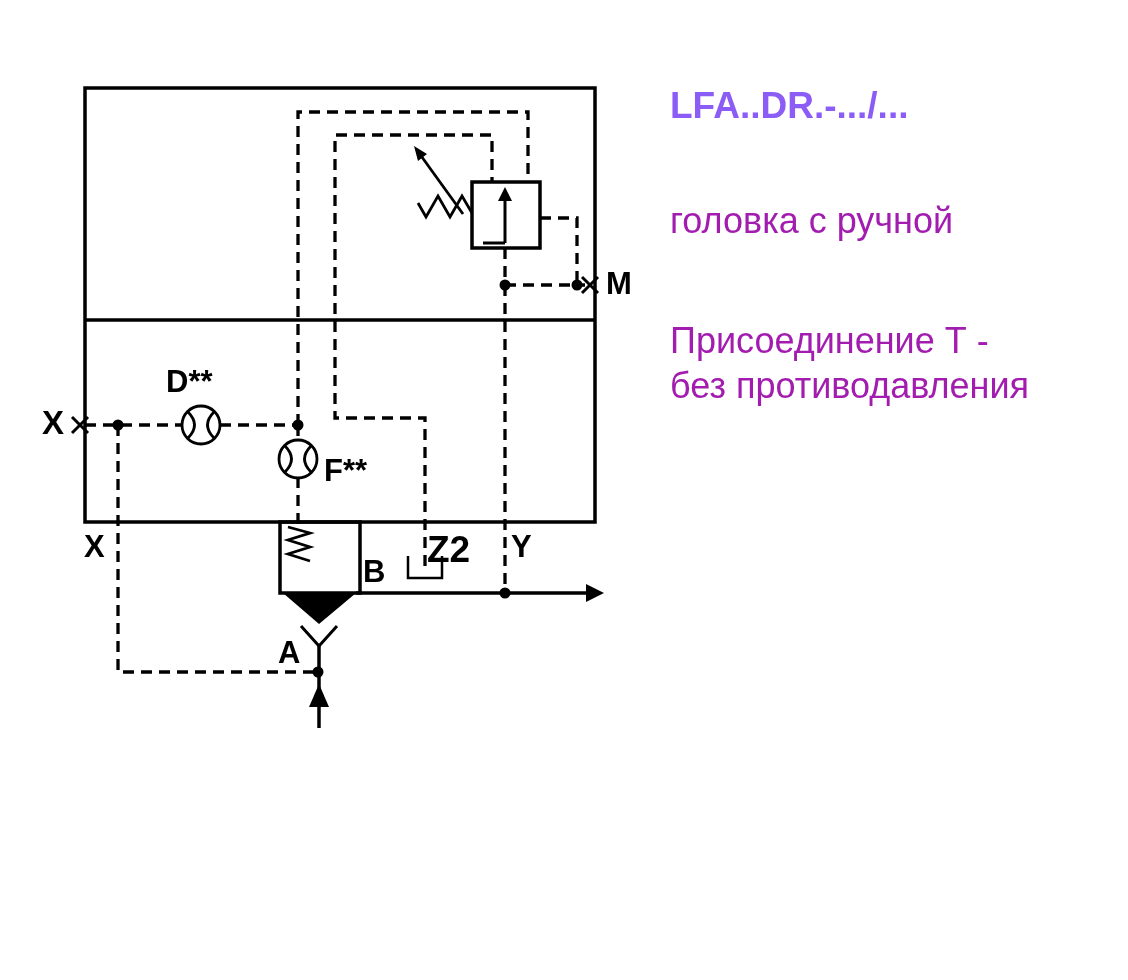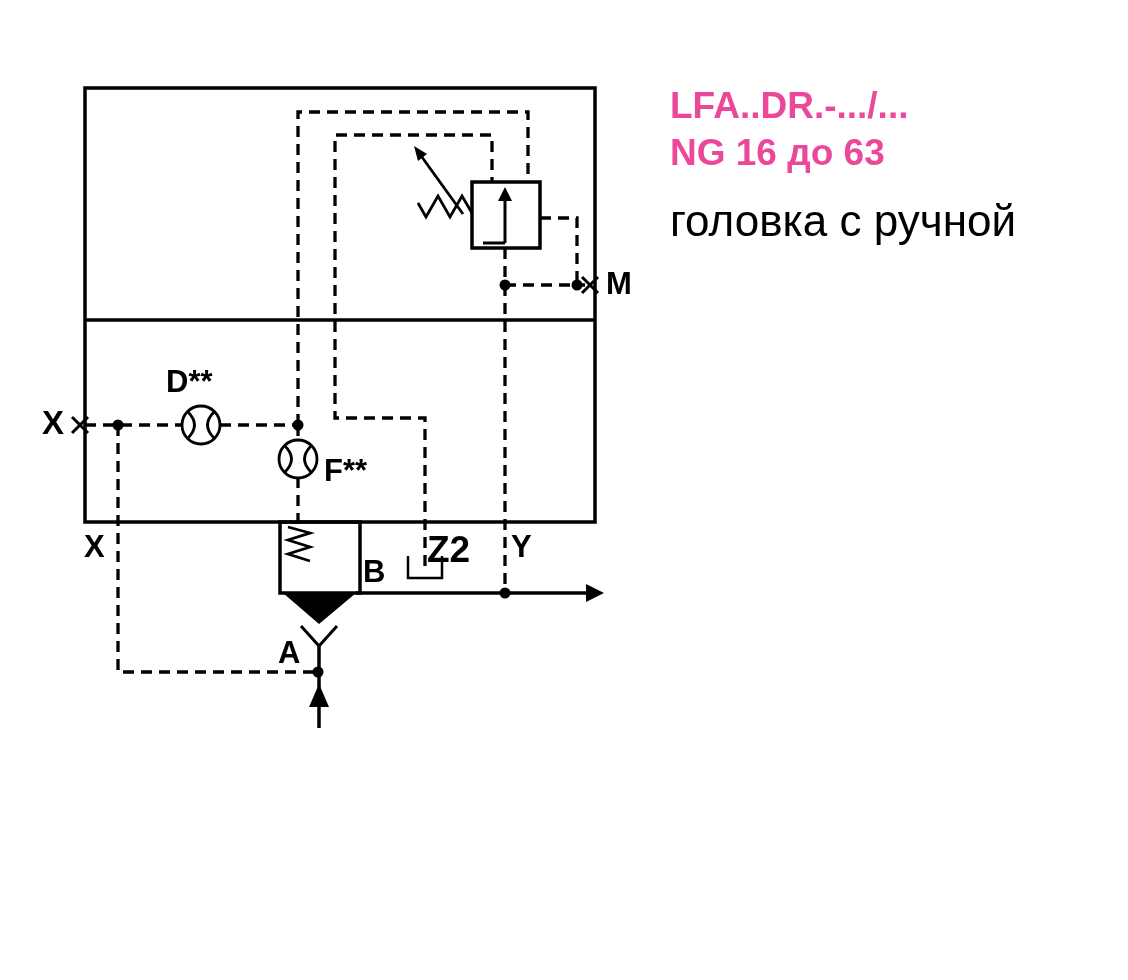--- a/index.html
+++ b/index.html
@@ -37,30 +37,30 @@
   .lbl-a        { left: 278px; top: 637px; font-size: 31px; }
   .lbl-m        { left: 606px; top: 268px; font-size: 31px; }
 
   .heading {
     position: absolute;
     left: 670px;
     top: 82px;
     font-size: 37px;
     font-weight: bold;
     line-height: 47px;
-    color: #ec4899;
+    color: #8b5cf6;
     white-space: nowrap;
   }
   .desc {
     position: absolute;
     left: 670px;
-    font-size: 44px;
+    font-size: 36px;
     font-weight: normal;
     line-height: 45px;
-    color: #000000;
+    color: #a21caf;
     white-space: nowrap;
   }
   .desc-1 { top: 198px; }
   .desc-2 { top: 318px; }
 </style>
 </head>
 <body>
 
 <div class="canvas">
 
@@ -161,23 +161,24 @@
   <div class="lbl lbl-f">F**</div>
   <div class="lbl lbl-x-bottom">X</div>
   <div class="lbl lbl-b">B</div>
   <div class="lbl lbl-z2">Z2</div>
   <div class="lbl lbl-y">Y</div>
   <div class="lbl lbl-a">A</div>
   <div class="lbl lbl-m">M</div>
 
   <div class="heading">
     <div>LFA..DR.-.../...</div>
-    <div>NG 16 до 63</div>
   </div>
 
   <div class="desc desc-1">
     <div>головка с ручной</div>
   </div>
 
   <div class="desc desc-2">
+    <div>Присоединение Т -</div>
+    <div>без противодавления</div>
   </div>
 
 </div>
 
 </body></html>

